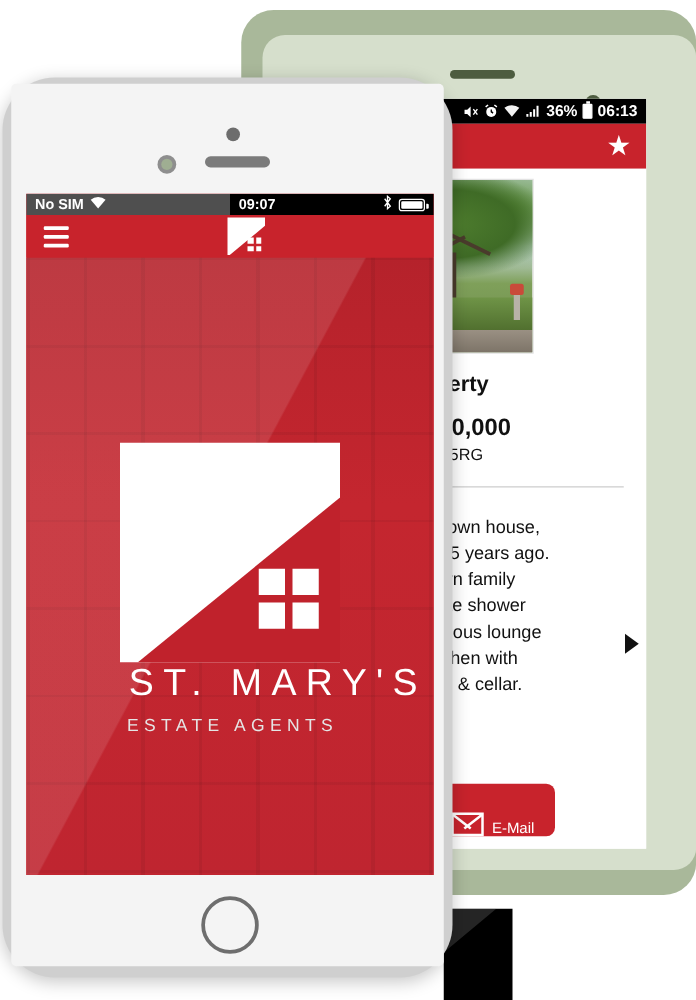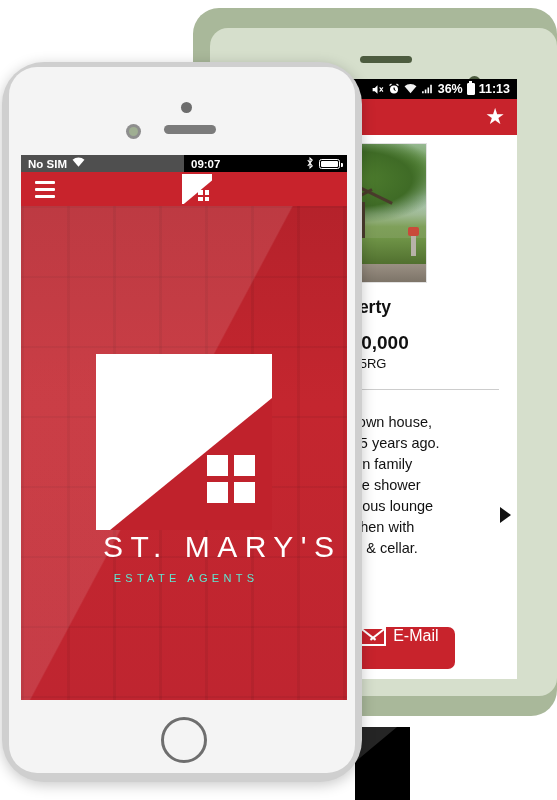--- a/index.html
+++ b/index.html
@@ -134,22 +134,22 @@
     position:absolute; right: 6px; top: 372px;
     width:0; height:0; border-left: 11px solid #111;
     border-top: 8px solid transparent; border-bottom: 8px solid transparent;
   }
   #share-row {
     position:absolute; left:0; bottom: 10px; width:100%;
     display:flex; justify-content:center; gap: 14px;
   }
   .share-btn {
     background:#c8232c; color:#fff; border-radius: 7px;
-    height: 42px; display:flex; align-items:flex-start; gap:7px;
-    padding: 0 16px; font-size: 16px;
+    height: 42px; display:flex; align-items:flex-end; gap:7px;
+    padding: 0 16px; font-size: 12px;
   }
   .env-icon { width:26px; height:19px; border:2.2px solid #fff; position:relative; }
   .env-icon:before, .env-icon:after{
     content:""; position:absolute; top:-1px; width:18px; height:2.2px; background:#fff;
   }
   .env-icon:before{ left:0px; transform: rotate(38deg); transform-origin: left top; }
   .env-icon:after{ right:0px; transform: rotate(-38deg); transform-origin: right top; }
 
   
   #android-blacktab {
@@ -164,21 +164,21 @@
   
   #iphone {
     position:absolute; left: 2px; top: 62px;
     width: 360px; height: 720px;
     background: #cfcfcf;
     border-radius: 42px;
     box-shadow: 0 3px 14px rgba(0,0,0,.22);
   }
   #iphone-face {
     position:absolute; left: 7px; top: 5px; width: 346px; height: 706px;
-    background:#f4f4f4; border-radius: 28px; overflow:hidden;
+    background:#f4f4f4; border-radius: 4px; overflow:hidden;
   }
   #ip-cam { position:absolute; left:172px; top:35px; width:11px; height:11px; border-radius:50%; background:#6d6d6d; }
   #ip-sensor { position:absolute; left:117px; top:57px; width:15px; height:15px; border-radius:50%; background:#8e8e8e; }
   #ip-sensor:after{ content:""; position:absolute; left:3px; top:3px; width:9px; height:9px; border-radius:50%; background:#9fae92; }
   #ip-speaker { position:absolute; left:155px; top:58px; width:52px; height:9px; border-radius:5px; background:#7b7b7b; }
   #ip-home {
     position:absolute; left:152px; top:650px; width:46px; height:46px;
     border:3.5px solid #6e6e6e; border-radius:50%;
   }
   #ip-screen {
@@ -246,21 +246,21 @@
   .logo-win i:nth-child(2){ right:0; top:0; }
   .logo-win i:nth-child(3){ left:0; bottom:0; }
   .logo-win i:nth-child(4){ right:0; bottom:0; }
 
   #logo-name {
     color:#fff; font-size: 30px; letter-spacing: 7.5px;
     font-weight: 300; white-space:nowrap; text-indent: 7px;
     font-family: "Liberation Sans", sans-serif;
   }
   #logo-sub {
-    margin-top: 8px; color:#5eead4; font-size: 11px; letter-spacing: 4.3px;
+    margin-top: 8px; color:#e5e5e5; font-size: 14px; letter-spacing: 4.3px;
     text-indent: 4px;
   }
   
   .navlogo-sq { position:absolute; inset:0; background:#fff; }
   .navlogo-roof {
     position:absolute; inset:0; background:#c8232c;
     clip-path: polygon(100% 22%, 100% 100%, 6% 100%);
   }
   .navlogo-win { position:absolute; right:3px; bottom:3px; width:11px; height:11px; }
   .navlogo-win i { position:absolute; width:4.5px; height:4.5px; background:#fff; }
@@ -306,21 +306,21 @@
             <path fill="#fff" d="M12 18l11-13A17 17 0 0 0 1 5z" opacity=".95"></path>
           </svg>
       </span>
       <span class="sb-ico">
         <svg width="13" height="12" viewBox="0 0 24 20">
             <path fill="#fff" d="M2 18h3v-4H2zM7 18h3v-7H7zM12 18h3v-11h-3zM17 18h3V2h-3z"></path>
           </svg>
       </span>
       <span>36%</span>
       <span class="sb-batt"></span>
-      <span>11:13</span>
+      <span>06:13</span>
     </div>
 
     <div id="android-appbar">
       <div id="android-title">d Property</div>
       <div id="star-icon">★</div>
     </div>
 
     <div id="prop-body">
       <div id="prop-photo">
         <div class="ph-house">

